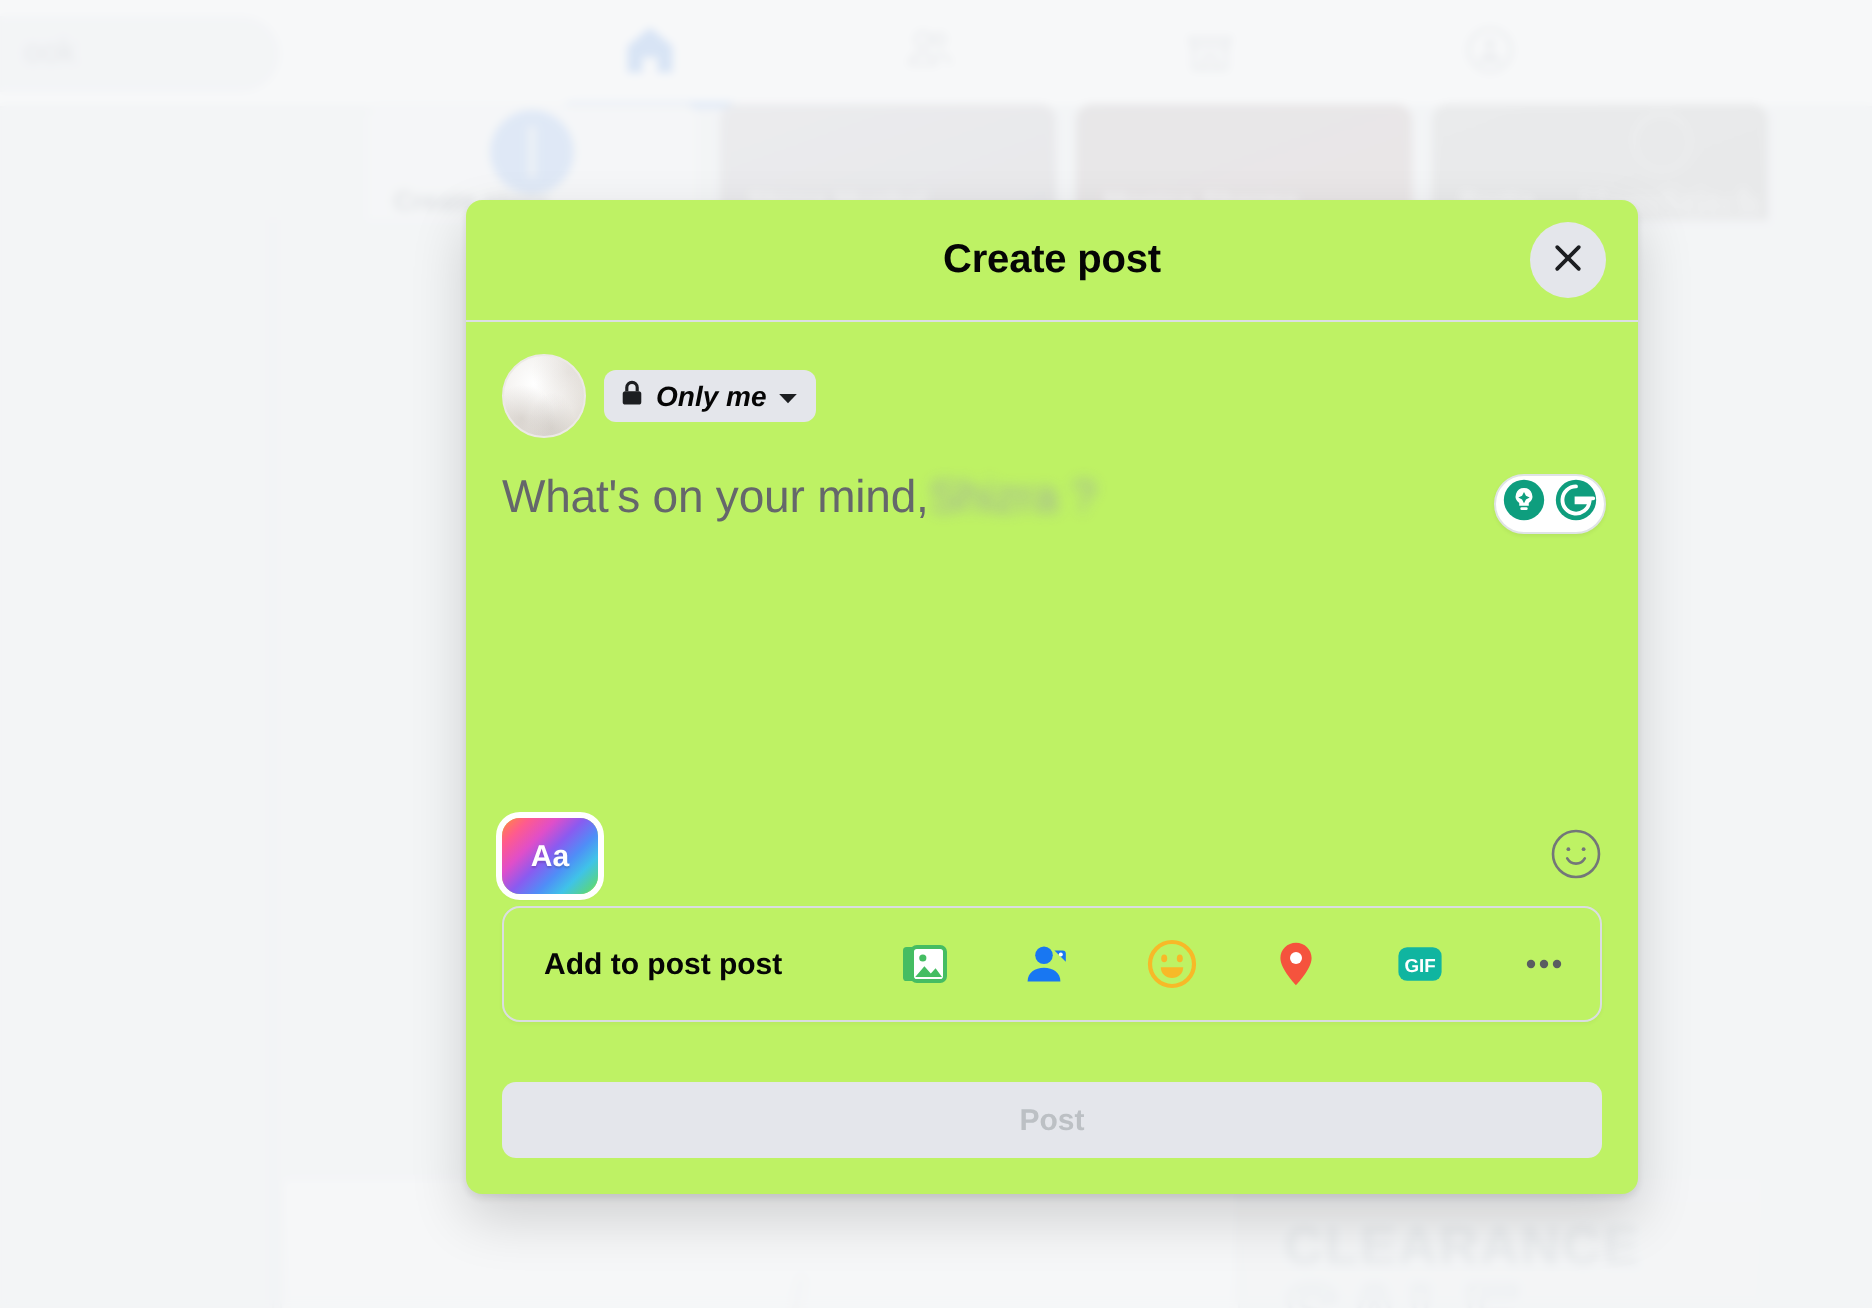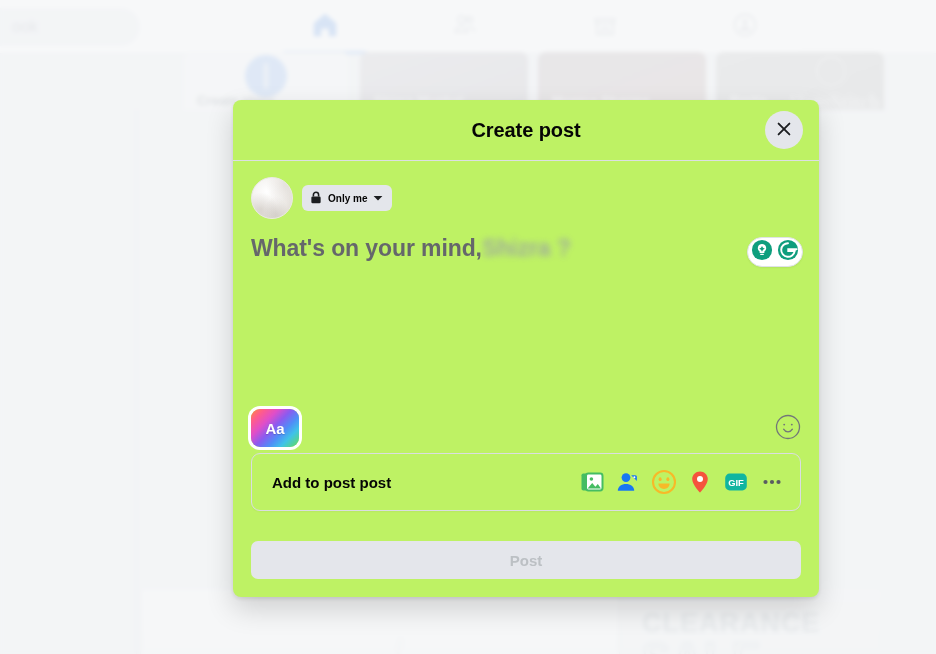--- a/index.html
+++ b/index.html
@@ -170,30 +170,30 @@
     content: ""; position: absolute; inset: 0;
     background:
       radial-gradient(ellipse at 22% 78%, rgba(170,160,150,.30) 0%, rgba(255,255,255,0) 38%),
       radial-gradient(ellipse at 80% 20%, rgba(200,192,184,.25) 0%, rgba(255,255,255,0) 40%),
       radial-gradient(ellipse at 60% 90%, rgba(150,142,134,.22) 0%, rgba(255,255,255,0) 35%);
   }
   .privacy-pill {
     display: inline-flex; align-items: center; gap: 6px;
     height: 26px; padding: 0 9px 0 8px;
     background: #e4e6eb; border-radius: 6px;
-    font-size: 10px; font-weight: 700; color: #050505;
-    cursor: pointer; border: none;
+    font-size: 14px; font-weight: 700; color: #050505;
+    cursor: pointer; border: none; font-style: italic;
   }
 
   .composer {
     margin-top: 14px; position: relative;
     min-height: 120px;
   }
   .composer-placeholder {
-    font-size: 23px; color: #65676b; font-weight: 700;
+    font-size: 23px; color: #65676b; font-weight: 400;
     line-height: 30px; letter-spacing: -0.1px;
     white-space: nowrap;
   }
   .redacted {
     display: inline-block;
     color: #9aa0a6;
     filter: blur(3.4px);
     opacity: .85;
   }
 
@@ -231,21 +231,21 @@
   .modal-footer { flex: 0 0 auto; padding: 0 18px 18px 18px; }
   .add-to-post {
     height: 58px; border: 1px solid #dadde1; border-radius: 9px;
     display: flex; align-items: center; padding: 0 14px 0 20px;
     box-shadow: 0 1px 2px rgba(0,0,0,.04);
   }
   .add-label {
     font-size: 15px; font-weight: 600; color: #050505; flex: 0 0 auto;
   }
   .add-icons {
-    margin-left: auto; display: flex; align-items: center; gap: 8px;
+    margin-left: auto; display: flex; align-items: center; gap: 34px;
   }
   .add-icon {
     width: 28px; height: 28px;
     display: flex; align-items: center; justify-content: center;
     cursor: pointer; background: none; border: none;
   }
   .post-btn {
     margin-top: 30px;
     width: 100%; height: 38px; border-radius: 7px;
     background: #e4e6eb; color: #bcc0c4;

